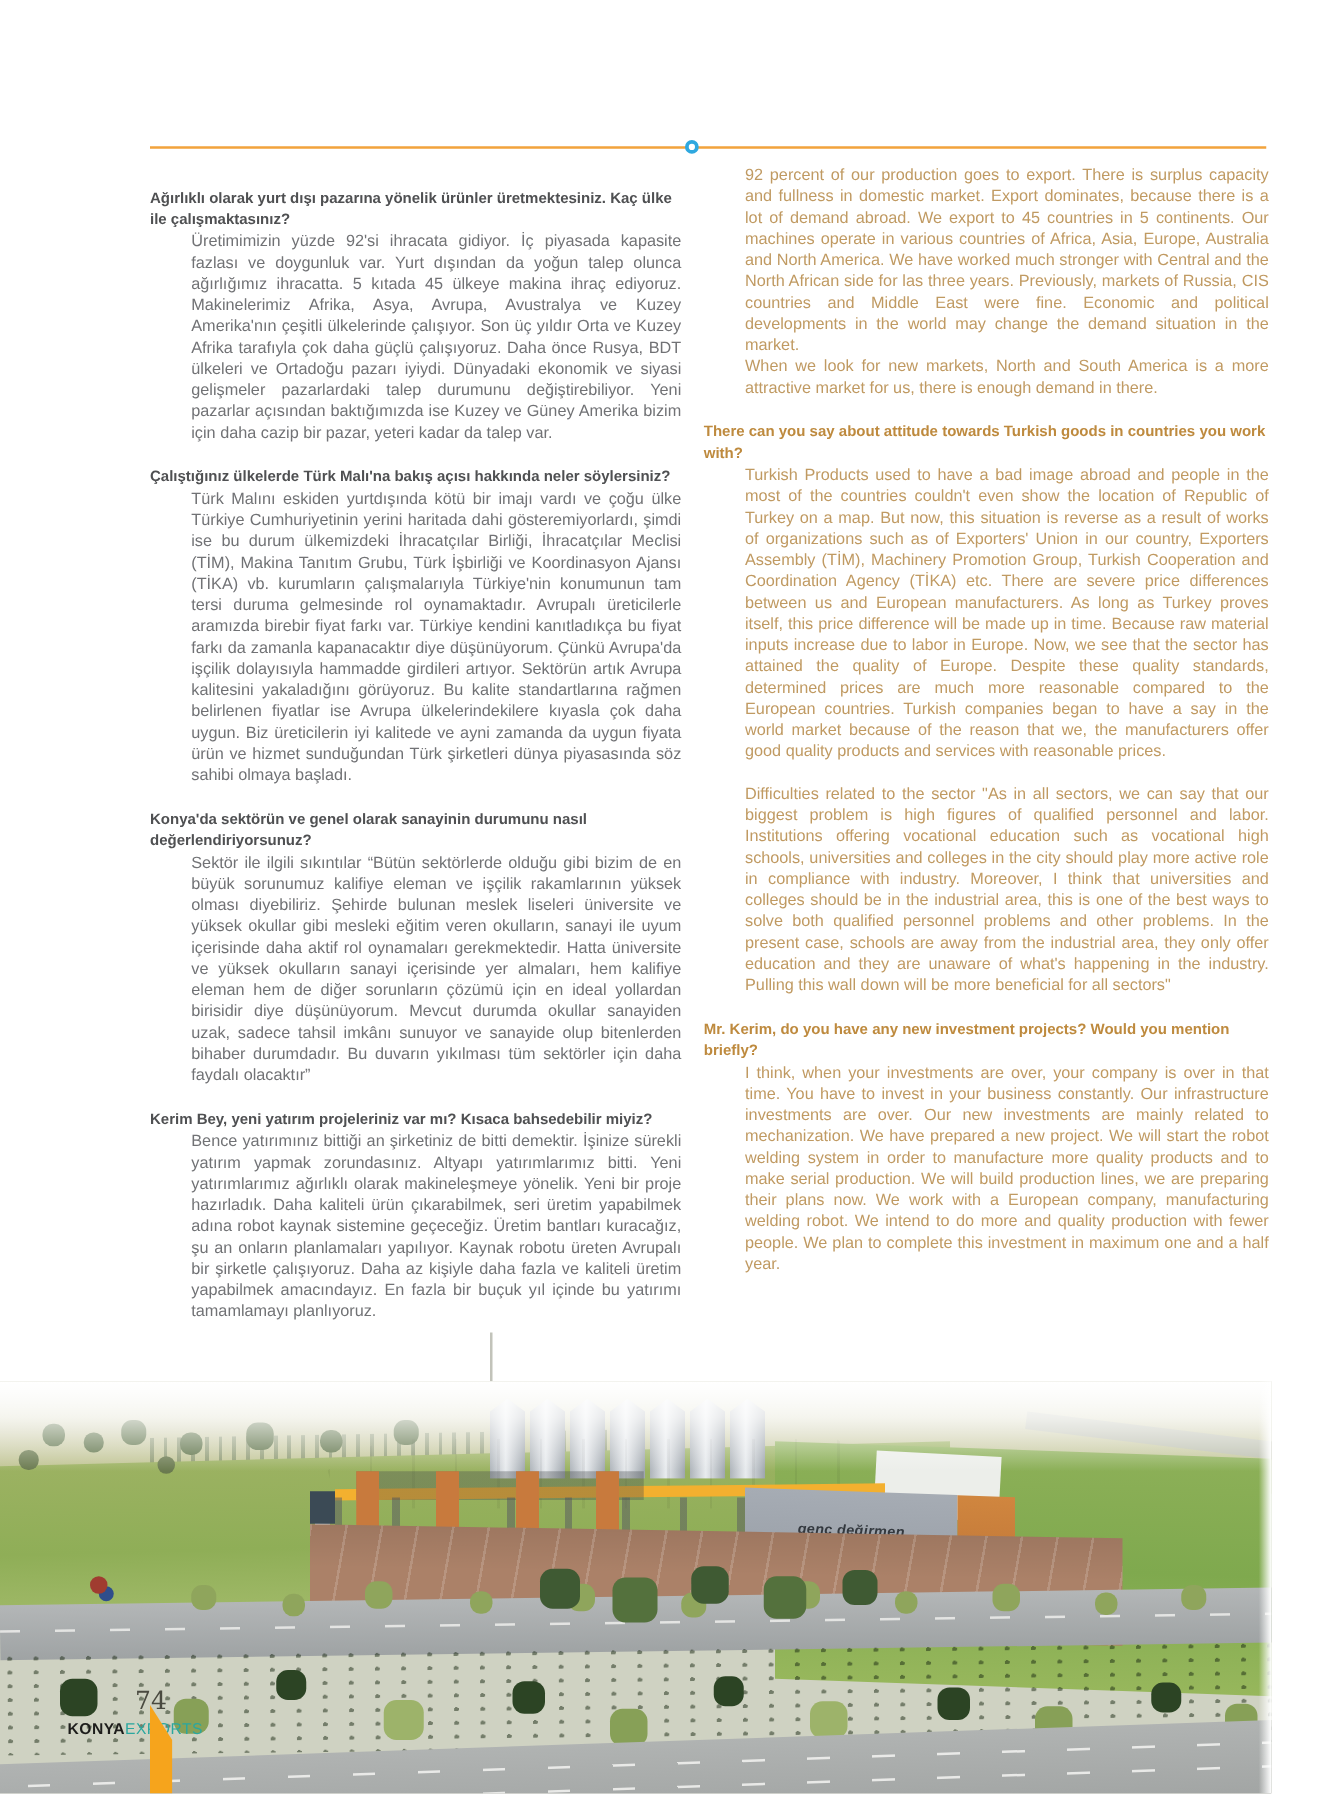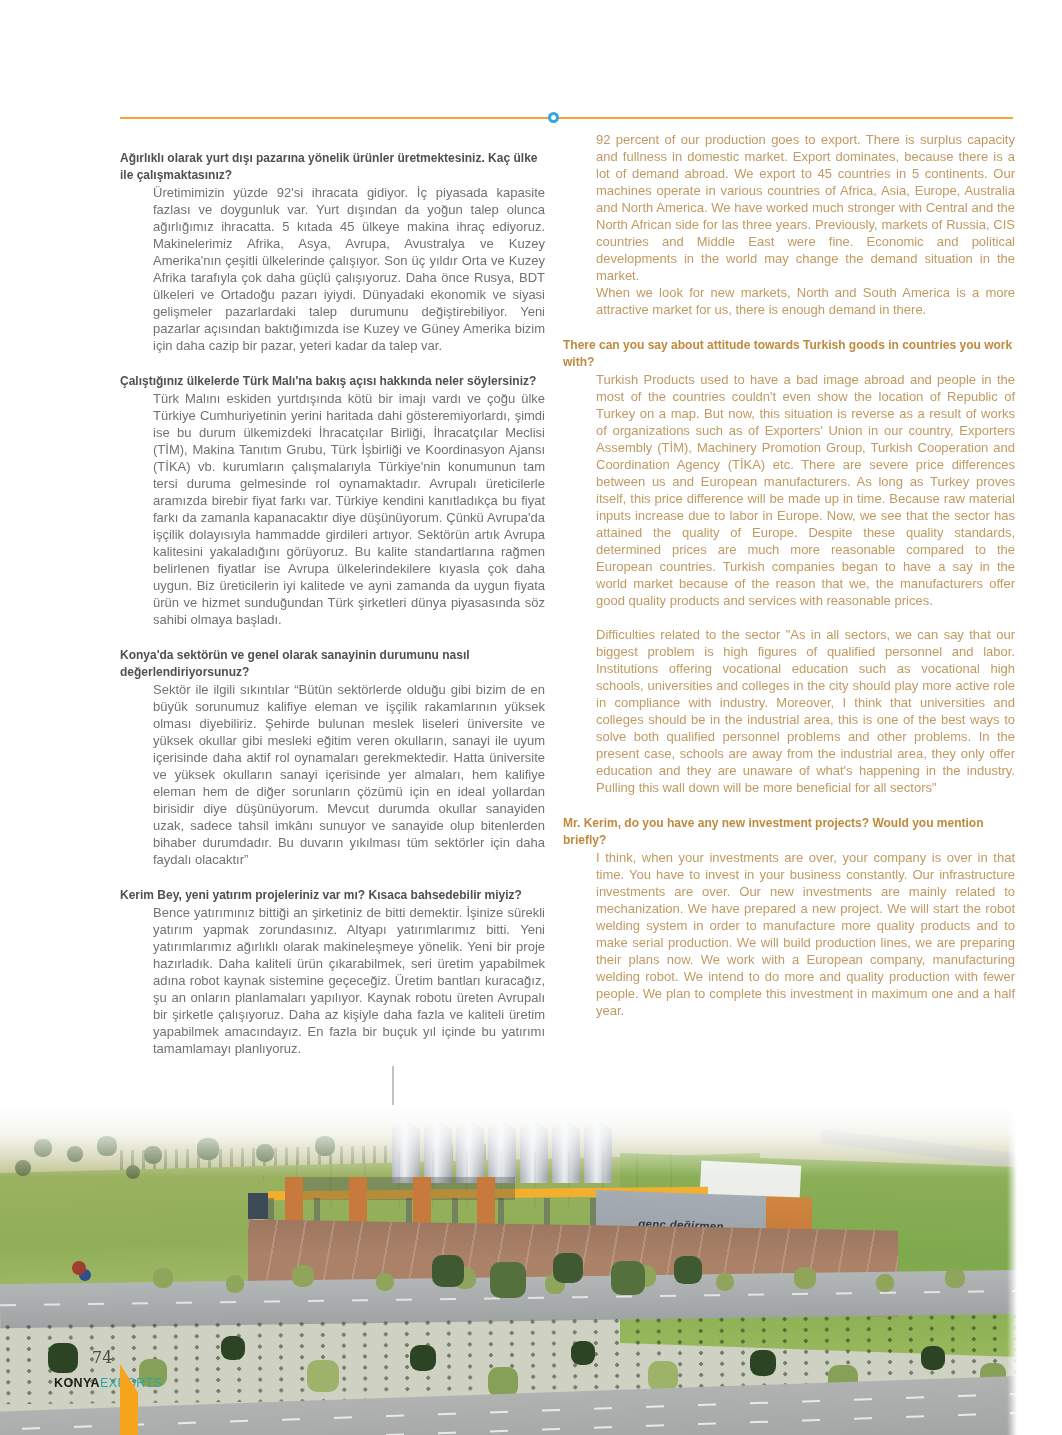--- a/index.html
+++ b/index.html
@@ -143,22 +143,22 @@
   .ph-road2-dash2 { left:-30px; top:324px; width:1120px; height:2px; opacity:.9;
     background:repeating-linear-gradient(90deg,#f0f0ee 0 18px, transparent 18px 52px);
     transform:rotate(-2deg); }
 
   .ph-fade { left:0; top:0; width:100%; height:72px;
     background:linear-gradient(180deg,#ffffff 0%, rgba(255,255,255,.75) 40%, rgba(255,255,255,0) 100%); }
   .ph-fade-r { right:0; top:0; width:10px; height:100%;
     background:linear-gradient(90deg, rgba(255,255,255,0), #ffffff); }
 
   
-  .page-number { position:absolute; left:92px; top:1348px; z-index:4;
-    font-family:"DejaVu Serif", serif; font-size:16px; color:#4a4a40; }
+  .page-number { position:absolute; left:108px; top:1348px; z-index:4;
+    font-family:"DejaVu Serif", serif; font-size:20px; color:#4a4a40; }
   .brand { position:absolute; left:54px; top:1376px; z-index:4;
     font-size:12.5px; letter-spacing:.4px; }
   .brand .b1 { color:#1d1d1b; font-weight:bold; }
   .brand .b2 { color:#2aa79f; }
   .ribbon { position:absolute; left:120px; top:1364px; width:18px; height:71px; z-index:4;
     background:#F6A41C; clip-path:polygon(0 0, 100% 40%, 100% 100%, 0 100%); }
 </style>
 </head>
 <body>
 

